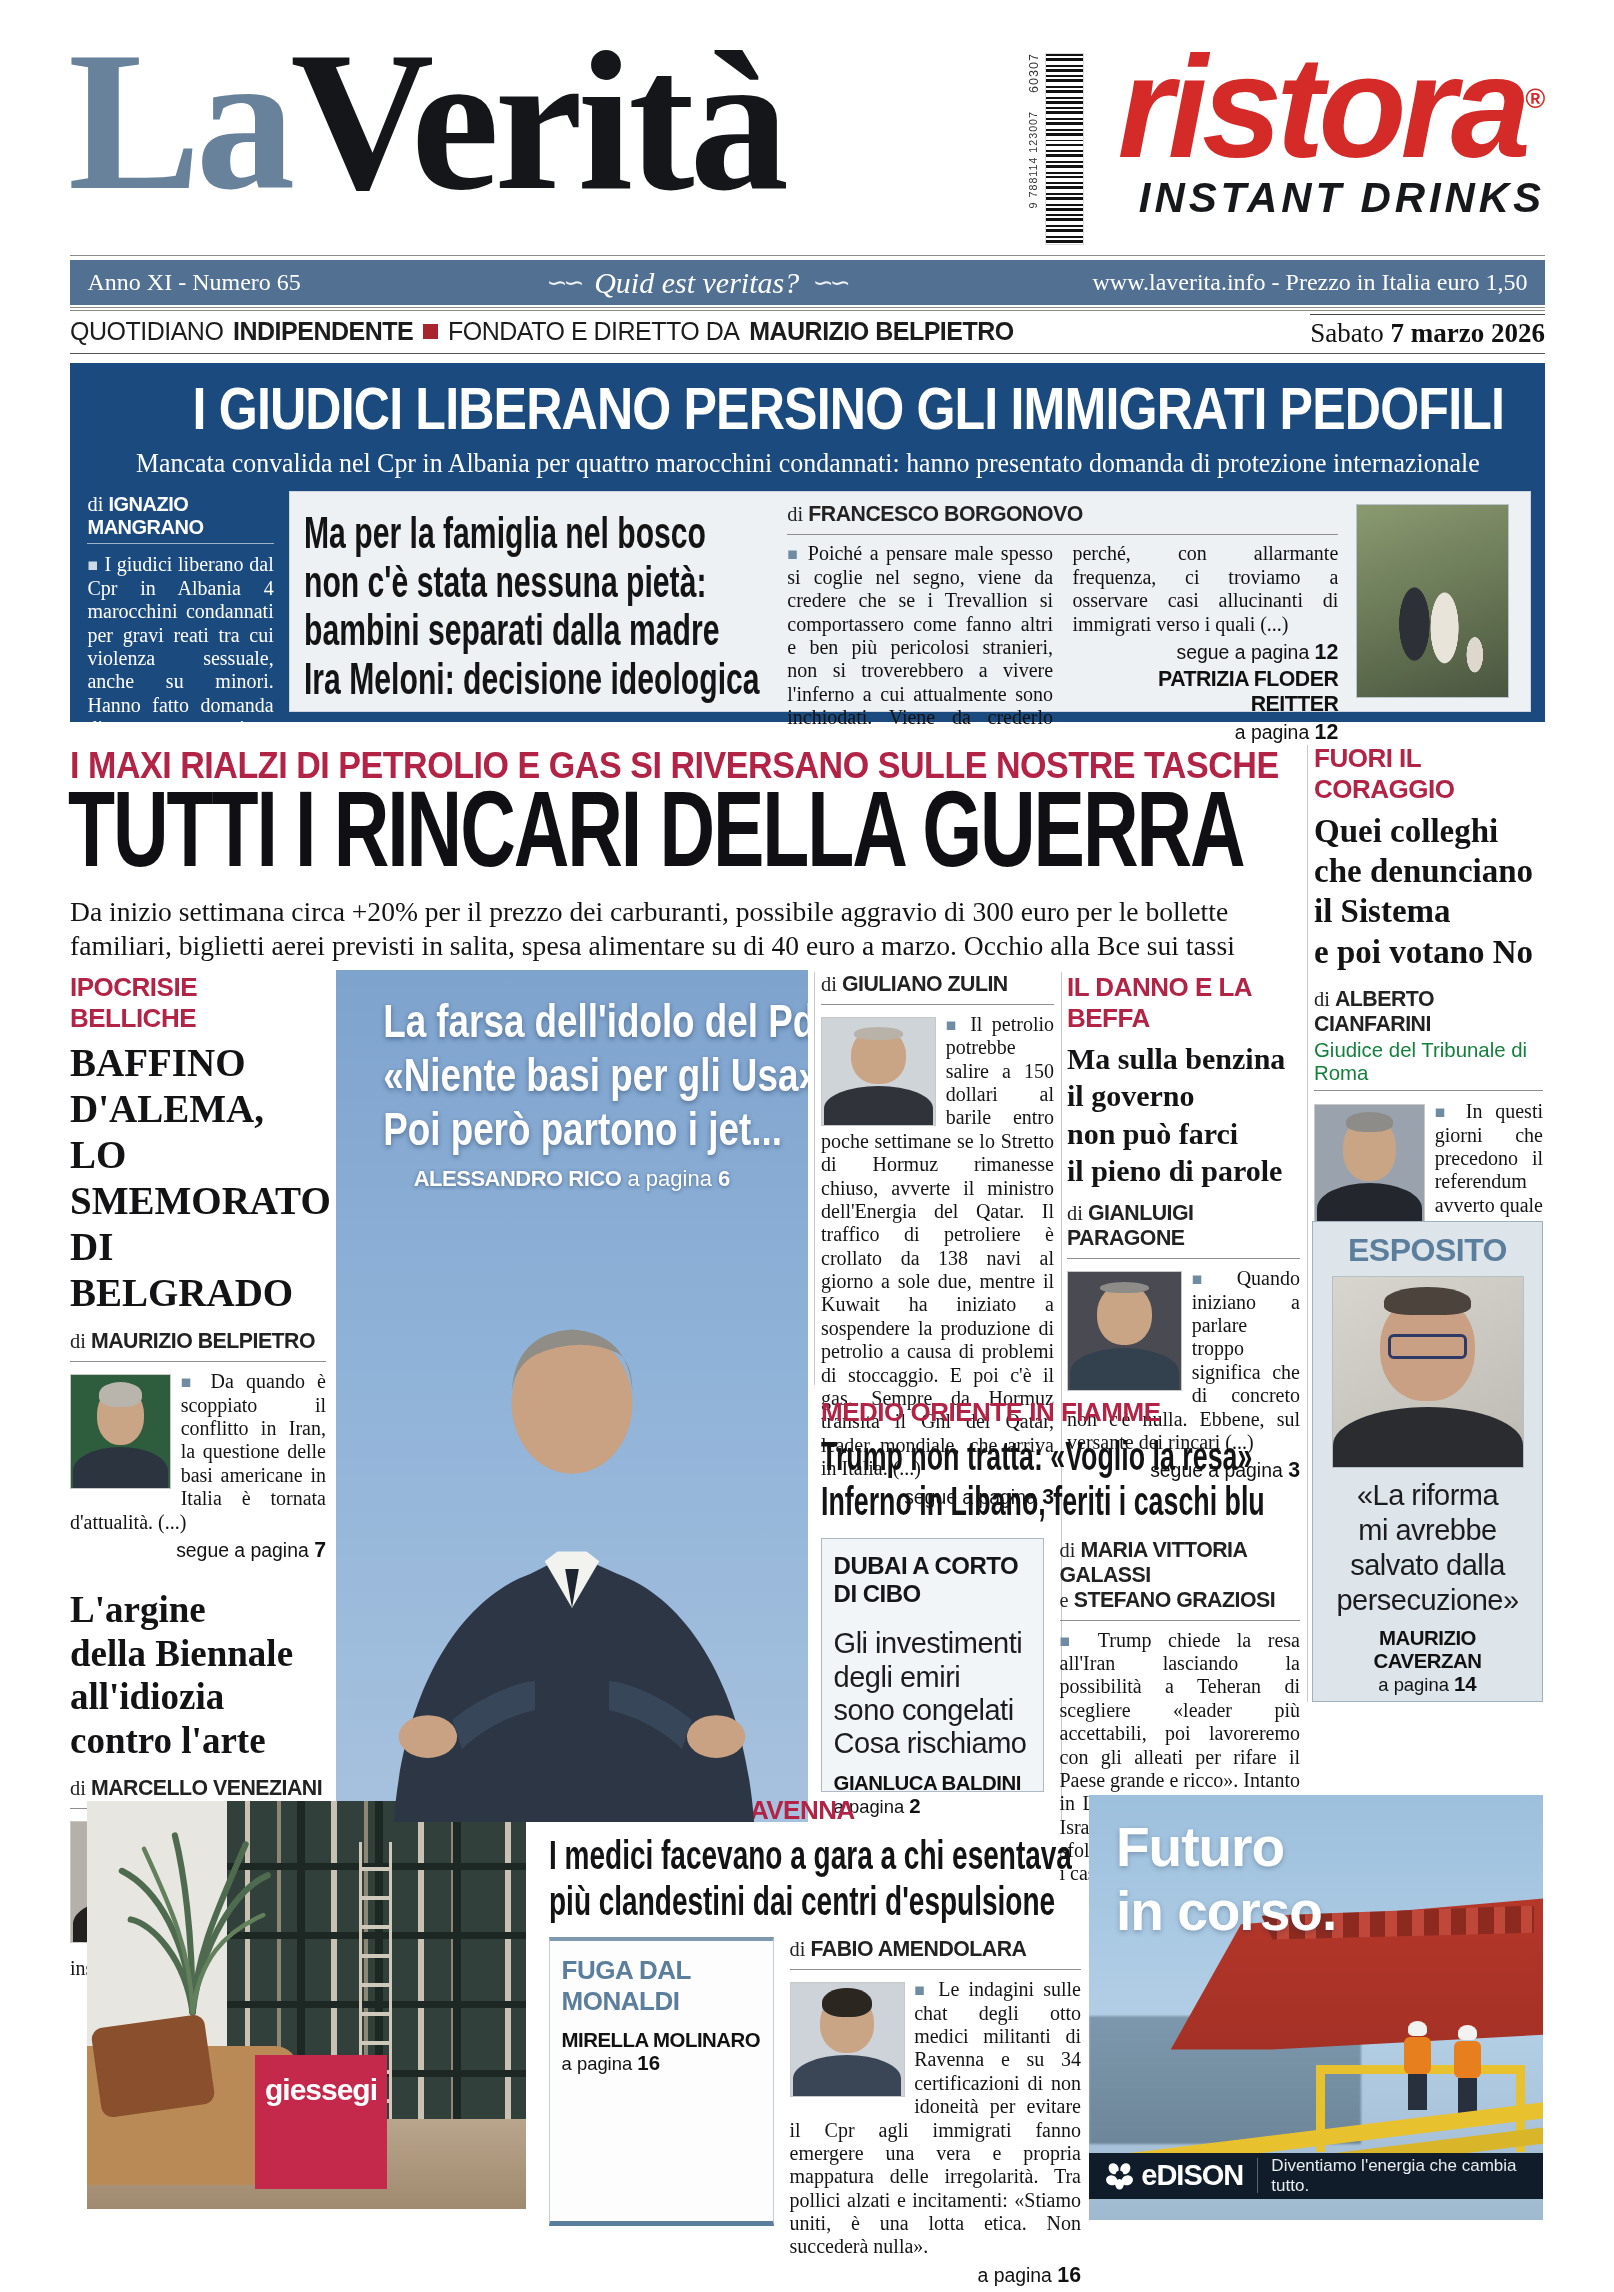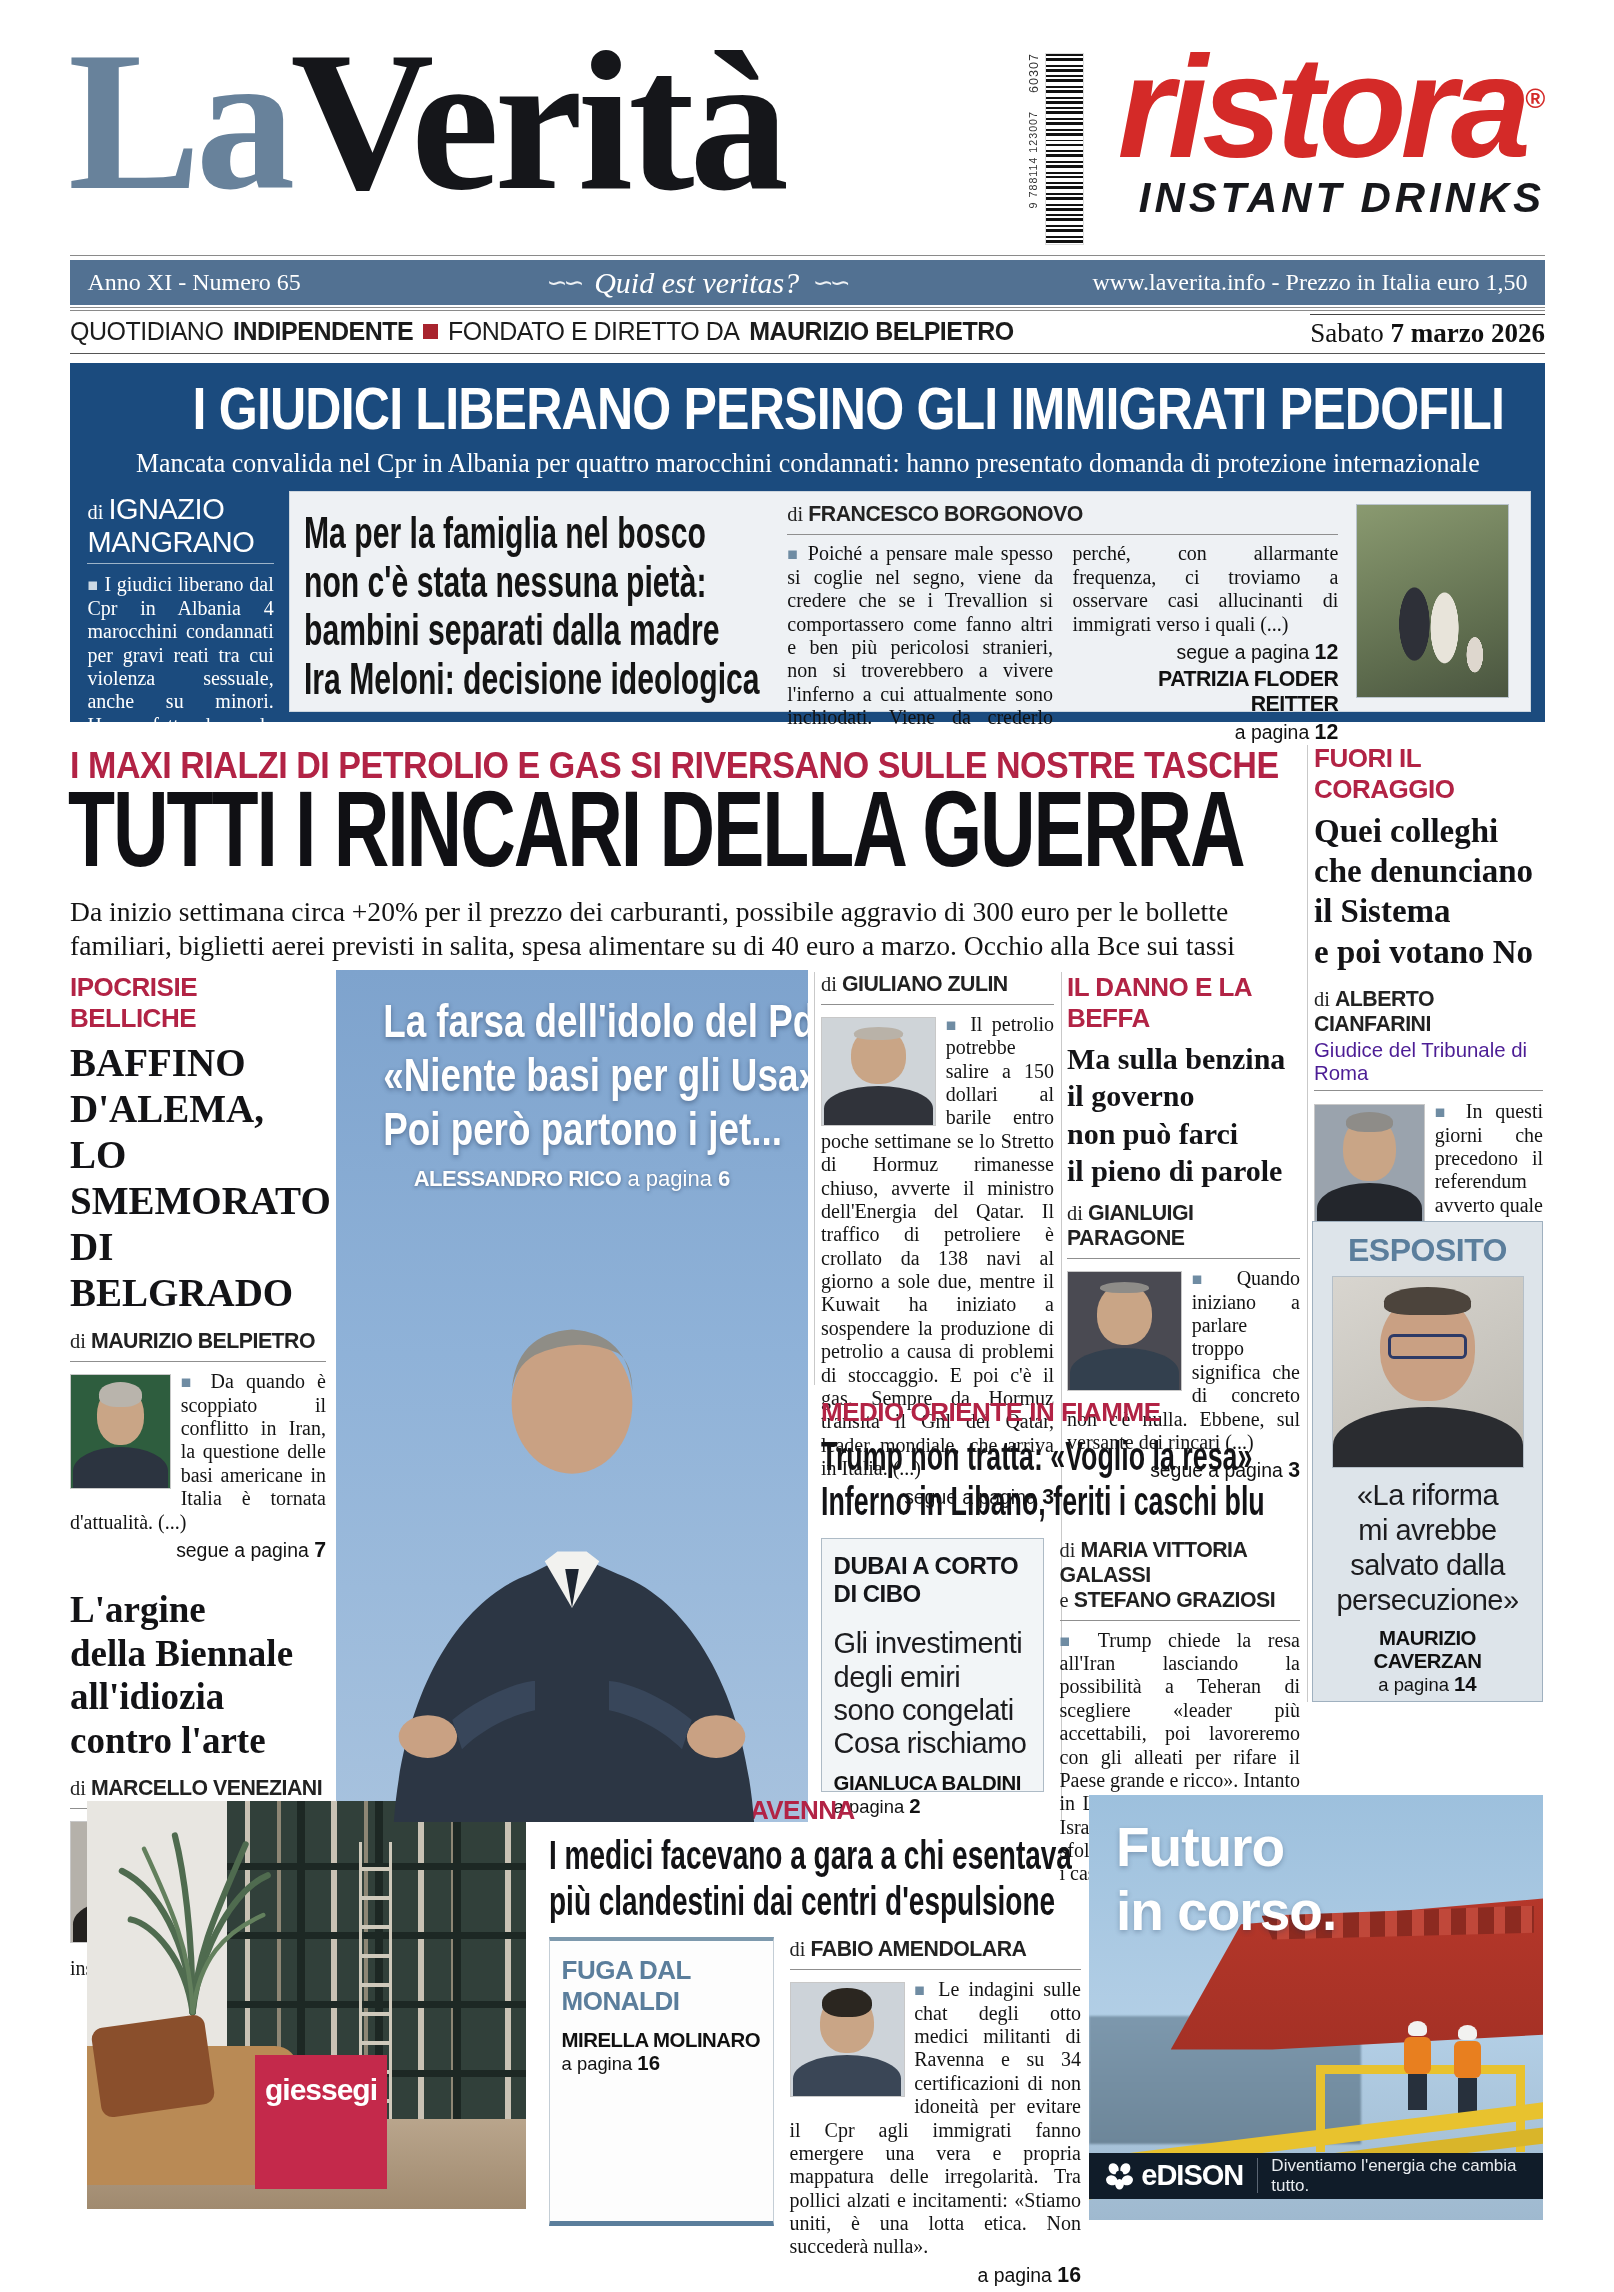--- a/index.html
+++ b/index.html
@@ -38,21 +38,21 @@
   .byline-row .date { font-size:27px; border-top:1.9px solid #444; padding-top:2.9px; }
   .byline-row .date b { font-weight:bold;margin-top:32px; }
 
   
   .banner { left:70px; top:363px; width:1475px; height:359px; background:#1b4b7e; padding:11.6px 13.6px 15.5px; }
   .banner-hl { text-align:center; color:#fff; font-family:"Liberation Sans",sans-serif; font-weight:bold; font-size:59px; letter-spacing:-1px; white-space:nowrap; transform:scaleX(.85); transform-origin:50% 0; }
   .banner-sub { text-align:center; color:#fff; font-size:27px; margin-top:5.8px; white-space:nowrap; transform:scaleX(.96); transform-origin:50% 0; }
   .banner-body { display:flex; margin-top:11.6px; gap:11.6px; height:221px; }
   .b-leftcol { width:194px; color:#fff; padding:1.9px 3.9px; }
   .b-byline { font-size:20.4px; border-bottom:1.9px solid #9db4c9; padding-bottom:3.9px; margin-bottom:9.7px; }
-  .b-byline .nm { font-family:"Liberation Sans",sans-serif; font-weight:normal; font-size:29px; letter-spacing:-0.5px;margin-top:47px; }
+  .b-byline .nm { font-family:"Liberation Sans",sans-serif; font-weight:bold; font-size:20px; letter-spacing:-0.5px;margin-top:47px; }
   .b-leftcol .txt { font-size:20px; line-height:1.17; text-align:justify; }
   .b-leftcol .pref { text-align:right; font-family:"Liberation Sans",sans-serif; font-size:19.4px; margin-top:7.8px; }
   .pref b { font-size:21.3px; }
   .whitebox { flex:1; background:#eef1f4; border:1px solid #cdd6de; display:flex; gap:17.5px; padding:9.7px 13.6px; }
   .fam-hl { width:466px; overflow:visible; }
   .fam-hl .lines { width:679px; font-family:"Liberation Sans",sans-serif; font-weight:bold; font-size:44px; line-height:1.1; color:#141414; transform:scaleX(.685); transform-origin:0 0; margin-top:7.8px; }
   .borg { width:551px; }
   .d-byline { font-size:20.4px; color:#222; border-bottom:1.9px solid #8f8f8f; padding-bottom:7px; margin-bottom:7.8px; }
   .d-byline .nm { font-family:"Liberation Sans",sans-serif; font-weight:bold; font-size:21.3px; letter-spacing:-0.5px; }
   .borg .cols { column-count:2; column-gap:19.4px; font-size:20px; line-height:1.17; text-align:justify; }
@@ -83,21 +83,21 @@
   .portrait .hair { position:absolute; left:28%; top:6%; width:44%; height:22%; border-radius:50% 50% 40% 40%; background:var(--hair,#777); }
 
   .col-dalema { left:70px; top:972px; width:256px; }
   .col-dalema .hl-serif { font-size:39px; line-height:1.18; }
   .col-biennale-gap { margin-top:25px; }
   .col-zulin { left:821px; top:972px; width:233px; }
   .col-benzina { left:1067px; top:972px; width:233px; }
   .col-benzina .hl-serif { font-size:30px; line-height:1.25; }
   .sb { left:1314px; top:743px; width:229px; }
   .sb .hl-serif { font-size:33px; line-height:1.22; }
-  .sb-role { font-family:"Liberation Sans",sans-serif; font-size:20.4px; color:#4c1d95; margin-top:-5.8px; border-bottom:1.9px solid #8f8f8f; padding-bottom:5px; margin-bottom:9.7px; }
+  .sb-role { font-family:"Liberation Sans",sans-serif; font-size:20.4px; color:#15803d; margin-top:-5.8px; border-bottom:1.9px solid #8f8f8f; padding-bottom:5px; margin-bottom:9.7px; }
   .sb .d-byline { border-bottom:none; margin-bottom:0; }
 
   .vrule { position:absolute; width:0; border-left:1px solid #c9c9c9; }
 
   
   .center-photo { left:336px; top:970px; width:472px; height:852px; background:linear-gradient(180deg,#7ea3cd 0%,#8fb2d8 45%,#a7c2de 100%); overflow:hidden; }
   .cp-overlay { position:relative; z-index:3; padding-top:25px; text-align:center; }
   .cp-overlay .lines { font-family:"Liberation Sans",sans-serif; font-weight:bold; font-size:46px; line-height:1.17; color:#fff; text-shadow:0 1.9px 5.8px rgba(20,40,70,.45); white-space:nowrap; transform:scaleX(.8); transform-origin:50% 0; }
   .cp-byline { margin-top:9.7px; color:#fff; font-size:22px; text-shadow:0 1px 3.9px rgba(20,40,70,.5); font-family:"Liberation Sans",sans-serif; }
   .cp-byline .nm { font-weight:bold; letter-spacing:-0.5px; }

